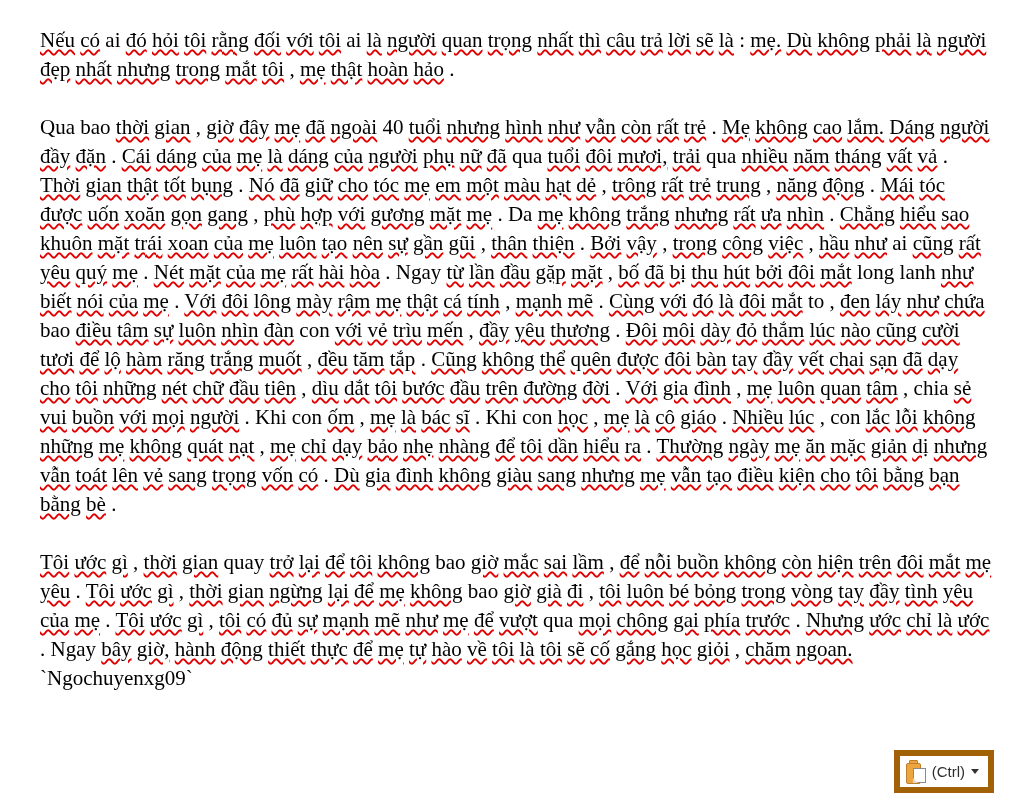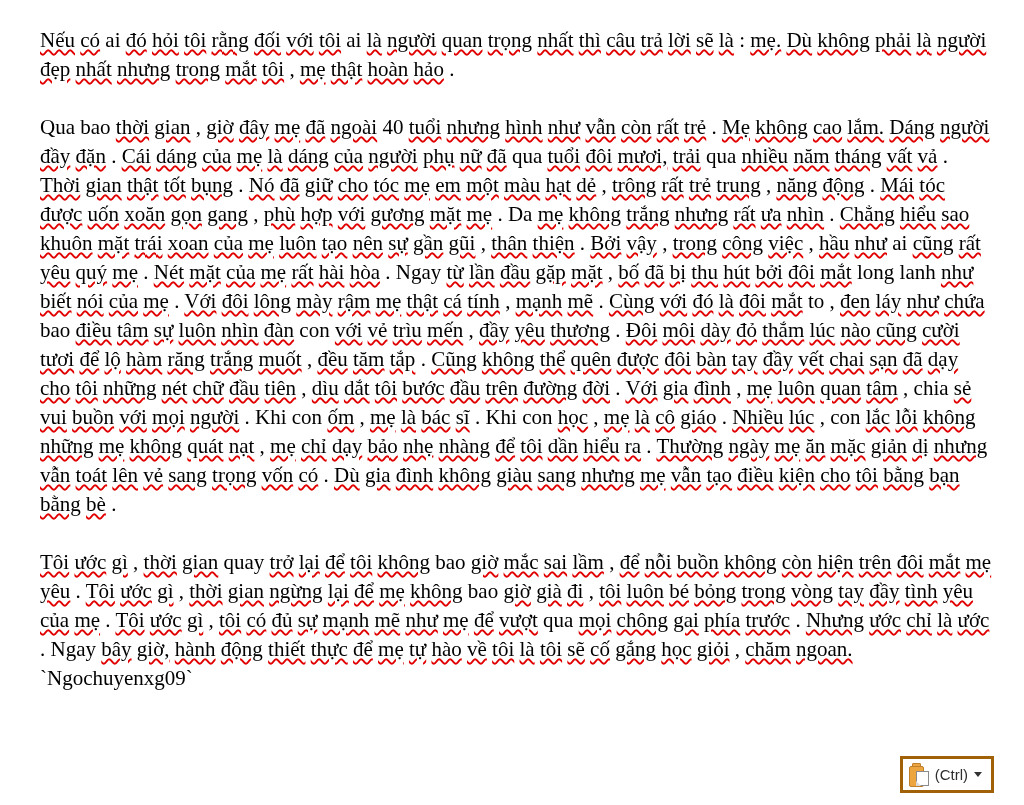--- a/index.html
+++ b/index.html
@@ -24,21 +24,21 @@
     text-decoration-style:wavy;
     text-decoration-color:#e10000;
     text-decoration-thickness:2px;
     text-underline-offset:2px;
   }
   .paste-btn {
     position:absolute;
     right:30px; bottom:12px;
     display:flex; align-items:center; gap:6px;
     background:#ffffff;
-    border:3px solid #a16207;
+    border:6px solid #a16207;
     padding:4px 9px 4px 6px;
     font-family:"Liberation Sans", sans-serif;
     font-size:15px;
     color:#2e2e2e;
     cursor:pointer;
   }
   .clip { position:relative; width:20px; height:23px; flex:0 0 auto; }
   .clip-board {
     position:absolute; left:0; top:3px; width:13px; height:19px;
     background:#eda63f; border:1px solid #c07f2b; border-radius:2px;

